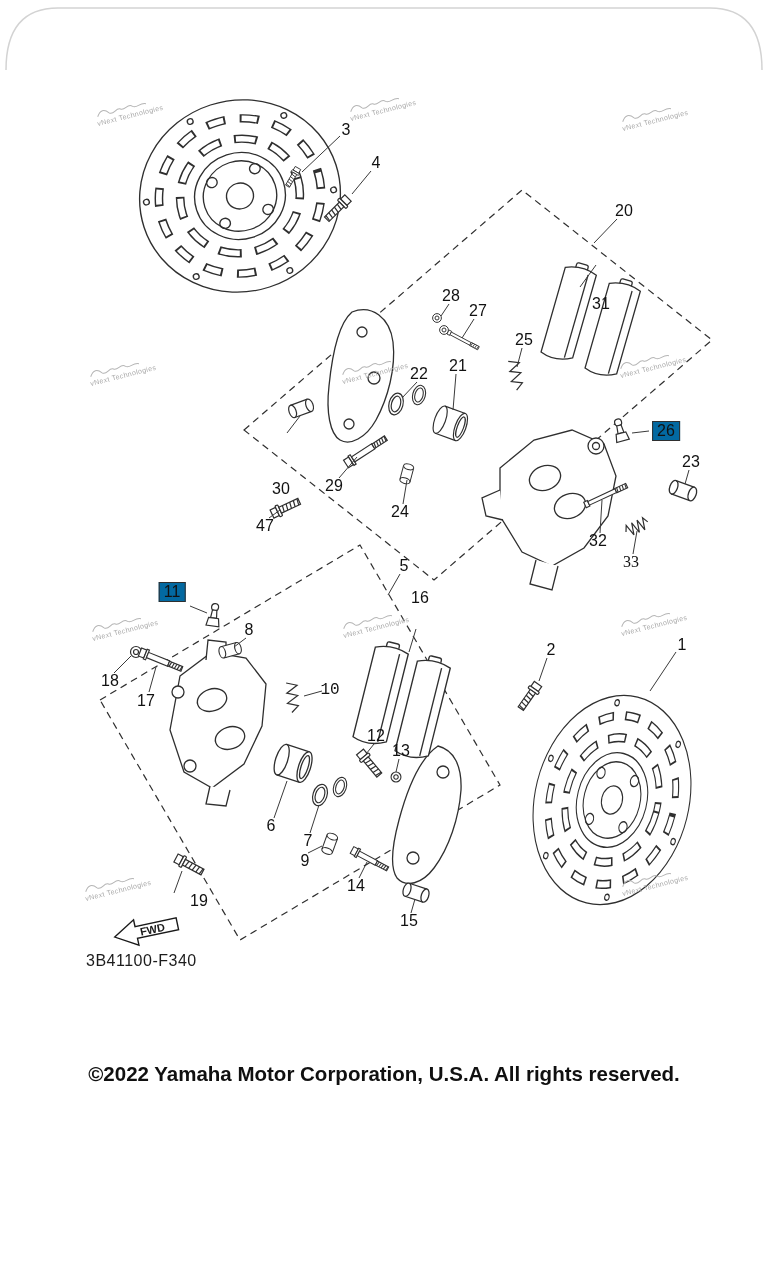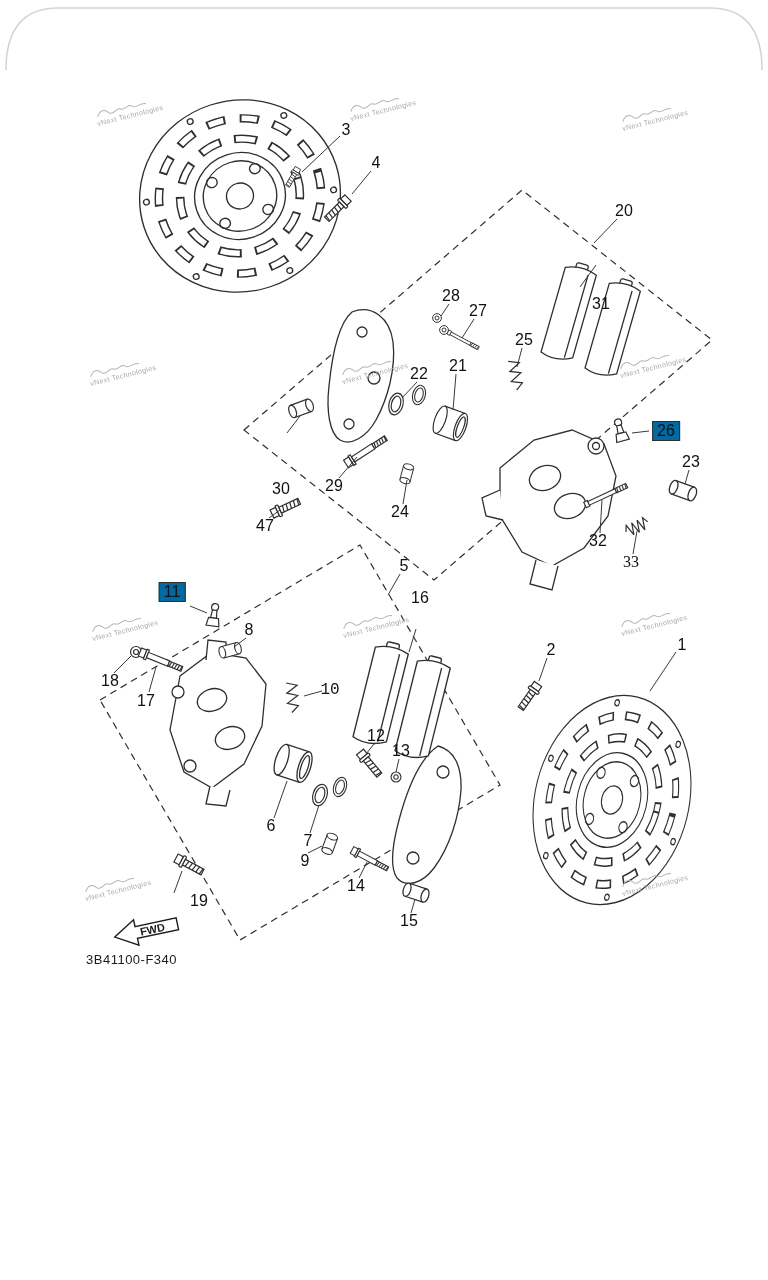--- a/index.html
+++ b/index.html
@@ -6,21 +6,21 @@
   .page{position:relative;width:768px;height:1280px;background:#fff;overflow:hidden;
         font-family:"Liberation Sans",sans-serif;}
   .page svg.diagram{position:absolute;left:0;top:0;}
   #part-labels,#watermarks{position:absolute;left:0;top:0;width:768px;height:1010px;pointer-events:none;}
   .plabel{position:absolute;transform:translate(-50%,-50%);font-size:16px;color:#111;
           font-family:"Liberation Sans",sans-serif;white-space:nowrap;}
   .plabel.boxed{border:1.5px solid #2f2f2f;padding:0 4px;background:#0369a1;}
   .watermark{position:absolute;transform:rotate(-14deg);color:#a8a8a8;font-size:7px;
              letter-spacing:.4px;line-height:8px;}
   .watermark .wmtext{margin-top:-2px;}
-  .code{position:absolute;left:86px;top:952px;font-size:13px;letter-spacing:.5px;color:#1c1c1c;}
+  .code{position:absolute;left:86px;top:952px;font-size:16px;letter-spacing:.5px;color:#1c1c1c;}
   .footer{position:absolute;left:0;right:0;top:1062px;text-align:center;font-size:20.5px;
           font-weight:600;color:#101010;}
 </style>
 </head>
 <body>
 
 <div class="page">
 
 <svg class="diagram" width="768" height="1010" viewBox="0 0 768 1010" xmlns="http://www.w3.org/2000/svg">
   <defs>
@@ -299,14 +299,15 @@
       <div class="plabel" style="left: 451px; top: 296px;">28</div>
       <div class="plabel" style="left: 334px; top: 486px;">29</div>
       <div class="plabel" style="left: 281px; top: 441px; margin-top: 48px;">30</div>
       <div class="plabel" style="left: 601px; top: 272px; margin-top: 32px;">31</div>
       <div class="plabel" style="left: 598px; top: 541px;">32</div>
       <div class="plabel" style="left: 631px; top: 562px; font-family: Liberation Serif, serif;">33</div>
       <div class="plabel" style="left: 265px; top: 526px;">47</div>
     </div>
 
 <div class="code">3B41100-F340</div>
+<div class="footer">©2022 Yamaha Motor Corporation, U.S.A. All rights reserved.</div>
 
 </div>
 
 </body></html>

